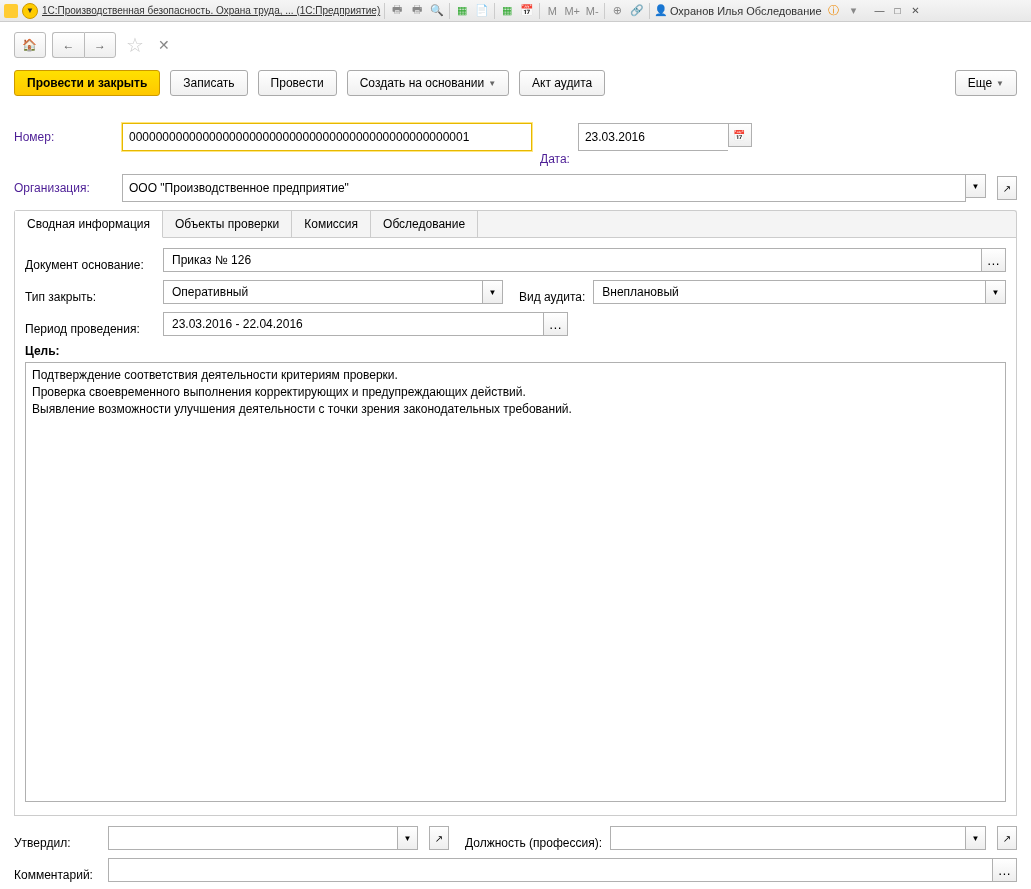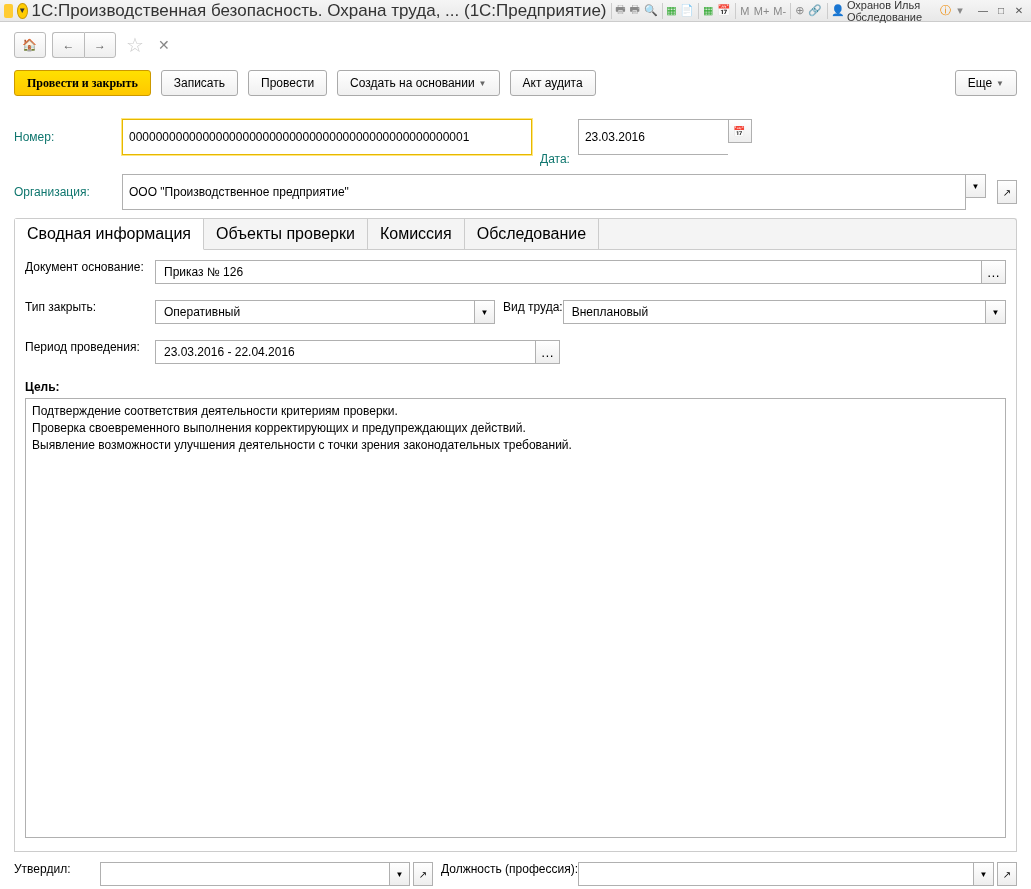--- a/index.html
+++ b/index.html
@@ -1,21 +1,21 @@
 <!DOCTYPE html>
 <html><head>
 <meta charset="utf-8">
 <style>
 * { box-sizing: border-box; margin: 0; padding: 0; }
 body { font-family: Arial, sans-serif; font-size: 12px; background: #fff; width: 1031px; height: 889px; overflow: hidden; }
 
 .titlebar { height: 22px; background: linear-gradient(#f5f5f5,#e8e8e8); border-bottom: 1px solid #ccc; display: flex; align-items: center; padding: 0 4px; gap: 4px; }
 .tb-logo { width: 14px; height: 14px; background: #fc3; border-radius: 2px; }
 .tb-arrow { width: 16px; height: 16px; background: #fc0; border-radius: 50%; border: 1px solid #c90; display:flex; align-items:center; justify-content:center; font-size:8px; color:#333; }
-.tb-title { font-size: 17px; color: #333; flex: 0 0 auto; }
+.tb-title { font-size: 10px; color: #333; flex: 0 0 auto; text-decoration: underline; }
 .tb-sep { width: 1px; height: 16px; background: #ccc; }
 .tb-icon { width: 16px; height: 16px; display: flex; align-items: center; justify-content: center; font-size: 11px; color: #888; cursor: pointer; }
 .tb-icon.green { color: #3a3; }
 .tb-icon.orange { color: #e80; }
 .tb-user { font-size: 11px; color: #333; display:flex; align-items:center; gap:2px; }
 .tb-win { display: flex; gap: 2px; margin-left: 6px; }
 .tb-winbtn { width: 16px; height: 14px; display: flex; align-items: center; justify-content: center; font-size: 10px; color: #555; cursor: pointer; }
 
 .content { padding: 10px 14px; }
 
@@ -23,58 +23,58 @@
 .nav-btn { width: 32px; height: 26px; border: 1px solid #bbb; border-radius: 3px; background: linear-gradient(#fff,#eee); display: flex; align-items: center; justify-content: center; cursor: pointer; font-size: 12px; color: #555; }
 .nav-pair { display: flex; }
 .nav-pair .nav-btn:first-child { border-radius: 3px 0 0 3px; border-right: none; }
 .nav-pair .nav-btn:last-child { border-radius: 0 3px 3px 0; }
 .star { font-size: 20px; color: #ccc; margin: 0 4px; cursor: pointer; }
 .page-title { font-size: 18px; font-weight: normal; color: #222; flex: 1; white-space: nowrap; overflow: hidden; }
 .close-x { font-size: 14px; color: #888; cursor: pointer; padding: 0 4px; }
 
 .toolbar { display: flex; align-items: center; gap: 10px; margin: 12px 0; }
 .btn { height: 26px; padding: 0 12px; border: 1px solid #aaa; border-radius: 3px; background: linear-gradient(#fff,#f0f0f0); cursor: pointer; font-size: 12px; display: flex; align-items: center; gap: 4px; }
-.btn.primary { background: linear-gradient(#ffe000,#ffc800); border-color: #cc9900; font-weight: bold; font-family: Liberation Serif, serif; }
+.btn.primary { background: linear-gradient(#ffe000,#ffc800); border-color: #cc9900; font-weight: bold; }
 .btn .caret { font-size: 8px; color: #666; }
 .toolbar-spacer { flex: 1; }
 
 .form-row { display: flex; align-items: center; gap: 8px; margin-bottom: 8px; }
-.form-label { width: 100px; font-size: 12px; color: #0f766e; }
+.form-label { width: 100px; font-size: 12px; color: #4c1d95; }
 .form-label.narrow { width: auto; margin-top: 44px; }
-.input { height: 36px; border: 1px solid #b0b0b0; padding: 12px 6px; font-size: 12px; background: #fff; }
+.input { height: 28px; border: 1px solid #b0b0b0; padding: 12px 6px; font-size: 12px; background: #fff; }
 .input.highlighted { border: 1px solid #e6b800; outline: 1px solid #ffe680; }
 .input-num { width: 410px; }
 .input-date { flex: 0 0 auto; display: flex; }
 .input-date input { width: 150px; border-right: none; }
 .date-btn { width: 24px; height: 24px; border: 1px solid #b0b0b0; background: linear-gradient(#fff,#eee); display: flex; align-items: center; justify-content: center; cursor: pointer; font-size: 10px; }
 .input-org { flex: 1; display: flex; }
 .input-org input { flex: 1; }
 .sel-btn { width: 20px; height: 24px; border: 1px solid #b0b0b0; border-left: none; background: linear-gradient(#fff,#eee); display: flex; align-items: center; justify-content: center; cursor: pointer; font-size: 8px; }
 .ext-btn { width: 20px; height: 24px; border: 1px solid #b0b0b0; background: linear-gradient(#fff,#eee); display: flex; align-items: center; justify-content: center; cursor: pointer; font-size: 10px; margin-left: 3px; }
 
 .tabs { border: 1px solid #ccc; border-radius: 3px 3px 0 0; display: flex; background: #f4f4f4; border-bottom: none; }
-.tab { padding: 6px 12px; font-size: 16px; cursor: pointer; border-right: 1px solid #ccc; }
+.tab { padding: 6px 12px; font-size: 12px; cursor: pointer; border-right: 1px solid #ccc; }
 .tab.active { background: #fff; border-bottom: 1px solid #fff; margin-bottom: -1px; }
 .tab-body { border: 1px solid #ccc; padding: 10px; }
 
-.fr { display: flex; align-items: flex-start; margin-bottom: 16px; }
+.fr { display: flex; align-items: flex-end; gap: 8px; margin-bottom: 8px; }
 .fr-label { width: 130px; font-size: 12px; }
 .fr-label.sm { width: auto; margin-left: 8px; }
 .fld { display: flex; flex: 1; }
 .fld input { flex: 1; height: 24px; border: 1px solid #b0b0b0; padding: 0 8px; font-size: 12px; }
 .fld .dots { width: 24px; height: 24px; border: 1px solid #b0b0b0; border-left: none; background: linear-gradient(#fff,#eee); display: flex; align-items: center; justify-content: center; cursor: pointer; }
 .fld .dd { width: 20px; height: 24px; border: 1px solid #b0b0b0; border-left: none; background: linear-gradient(#fff,#eee); display: flex; align-items: center; justify-content: center; cursor: pointer; font-size: 8px; }
 .fld.half { flex: 0 0 340px; }
 .fld.period { flex: 0 0 405px; }
 
 .goal-label { font-size: 12px; margin-bottom: 4px; font-weight: bold; }
 .goal-text { width: 100%; height: 440px; border: 1px solid #b0b0b0; padding: 4px 6px; font-size: 12px; font-family: Arial; resize: none; line-height: 1.4; }
 
 .bottom { margin-top: 10px; }
-.br { display: flex; align-items: flex-start; gap: 0; margin-bottom: 8px; }
+.br { display: flex; align-items: flex-end; gap: 8px; margin-bottom: 8px; }
 .br-label { width: 86px; font-size: 12px; }
 .br-label.mid { width: auto; margin-left: 8px; }
 .br-fld { display: flex; flex: 1; }
 .br-fld input { flex: 1; height: 24px; border: 1px solid #b0b0b0; padding: 0 6px; font-size: 12px; }
 .br-fld.approver { flex: 0 0 310px; }
 </style>
 </head>
 <body>
 
 <div class="titlebar">
@@ -175,21 +175,21 @@
         <button class="dots">…</button>
       </div>
     </div>
 
     <div class="fr">
       <div class="fr-label">Тип закрыть:</div>
       <div class="fld half">
         <input value="Оперативный" style="">
         <button class="dd">▼</button>
       </div>
-      <div class="fr-label sm">Вид труда:</div>
+      <div class="fr-label sm">Вид аудита:</div>
       <div class="fld">
         <input value="Внеплановый" style="">
         <button class="dd">▼</button>
       </div>
     </div>
 
     <div class="fr">
       <div class="fr-label">Период проведения:</div>
       <div class="fld period">
         <input value="23.03.2016 - 22.04.2016" style="">

